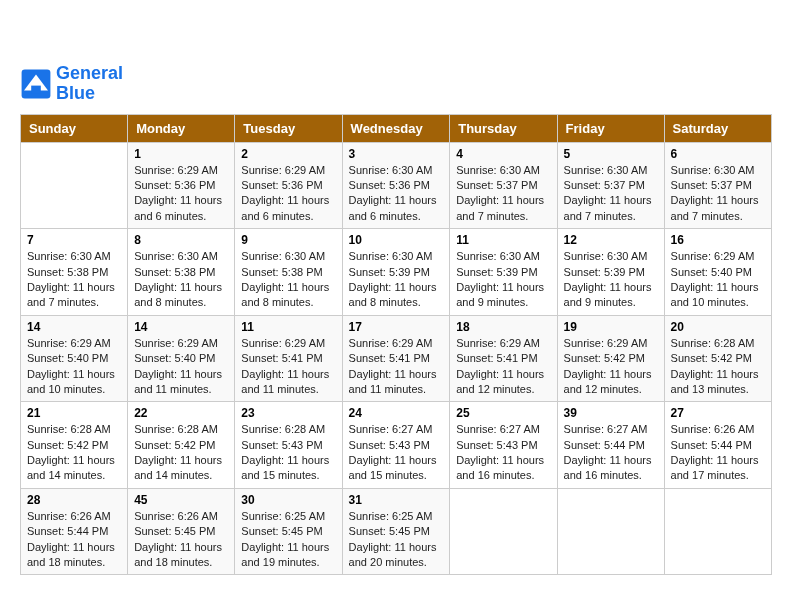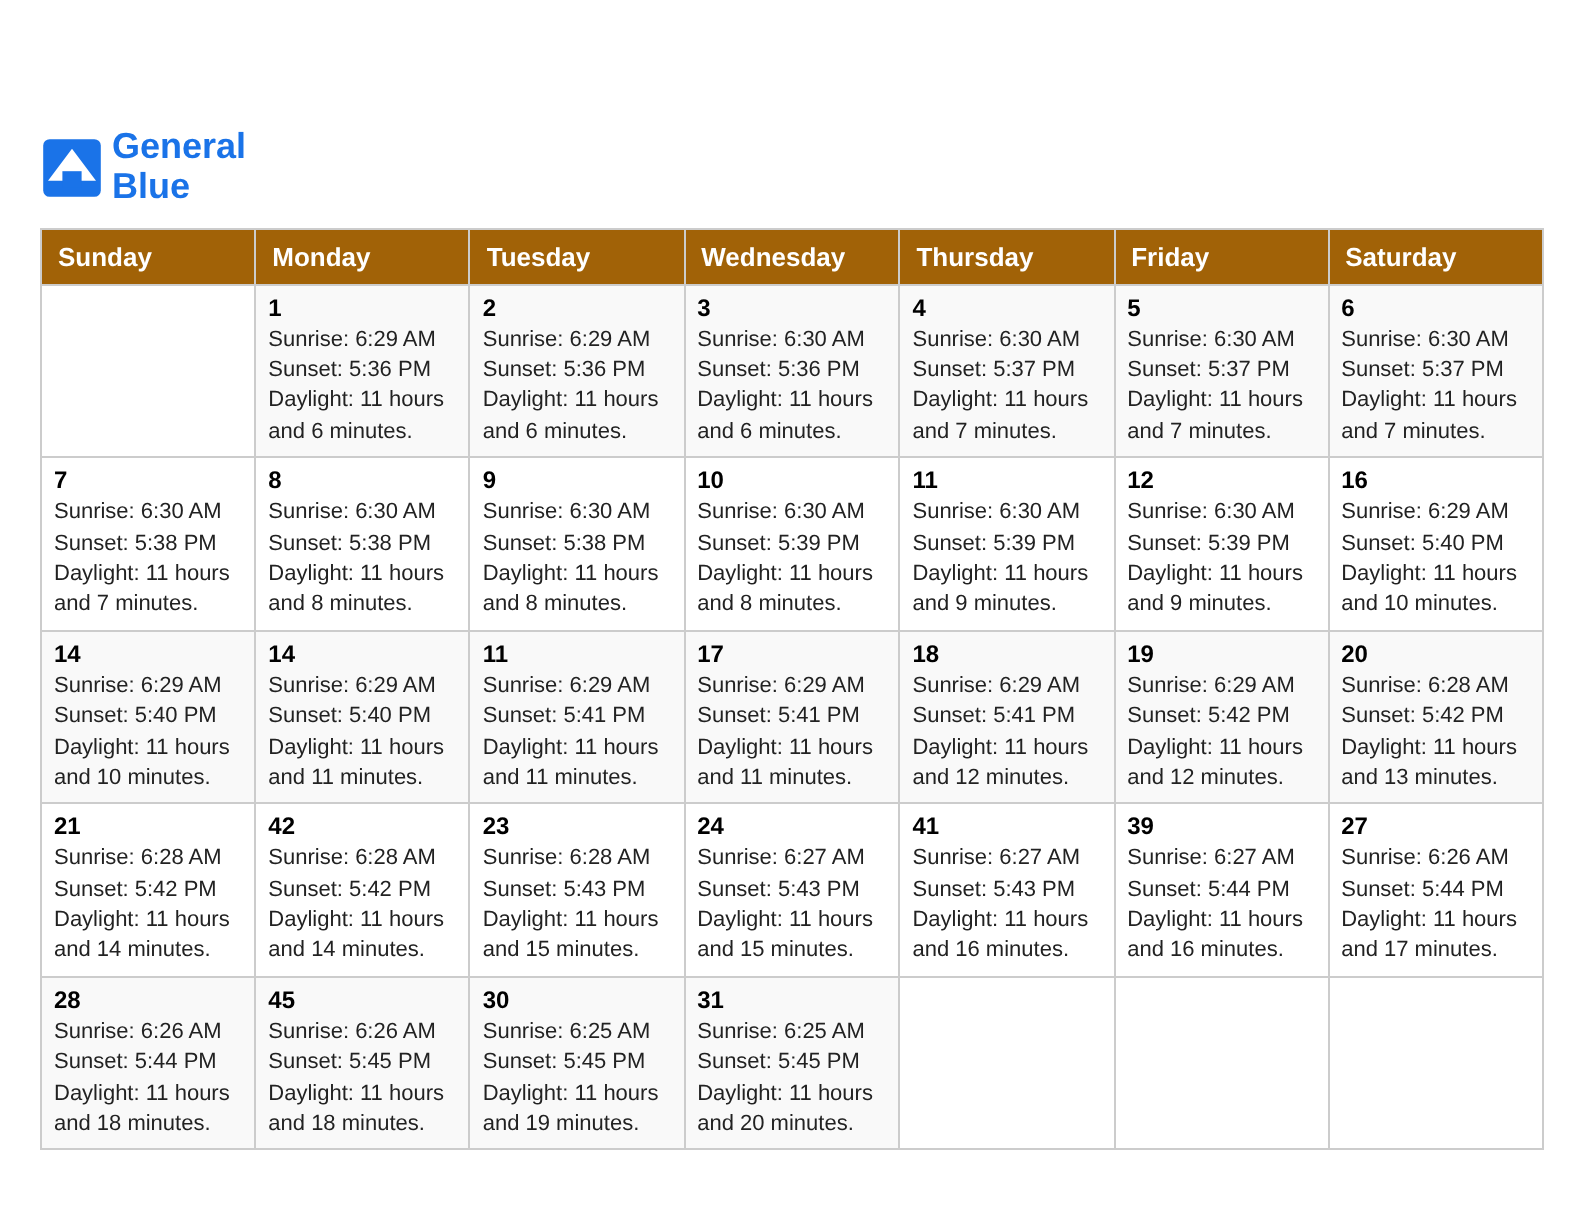--- a/index.html
+++ b/index.html
@@ -246,39 +246,39 @@
         </td>
       </tr>
       <tr>
         <td>
           <span class="day-num">21</span>
         <div class="day-info">
           Sunrise: 6:28 AM<br>Sunset: 5:42 PM<br>Daylight: 11 hours and 14 minutes.
         </div>
         </td>
         <td>
-          <span class="day-num">42</span>
+          <span class="day-num">22</span>
         <div class="day-info">
           Sunrise: 6:28 AM<br>Sunset: 5:42 PM<br>Daylight: 11 hours and 14 minutes.
         </div>
         </td>
         <td>
           <span class="day-num">23</span>
         <div class="day-info">
           Sunrise: 6:28 AM<br>Sunset: 5:43 PM<br>Daylight: 11 hours and 15 minutes.
         </div>
         </td>
         <td>
           <span class="day-num">24</span>
         <div class="day-info">
           Sunrise: 6:27 AM<br>Sunset: 5:43 PM<br>Daylight: 11 hours and 15 minutes.
         </div>
         </td>
         <td>
-          <span class="day-num">41</span>
+          <span class="day-num">25</span>
         <div class="day-info">
           Sunrise: 6:27 AM<br>Sunset: 5:43 PM<br>Daylight: 11 hours and 16 minutes.
         </div>
         </td>
         <td>
           <span class="day-num">39</span>
         <div class="day-info">
           Sunrise: 6:27 AM<br>Sunset: 5:44 PM<br>Daylight: 11 hours and 16 minutes.
         </div>
         </td>

